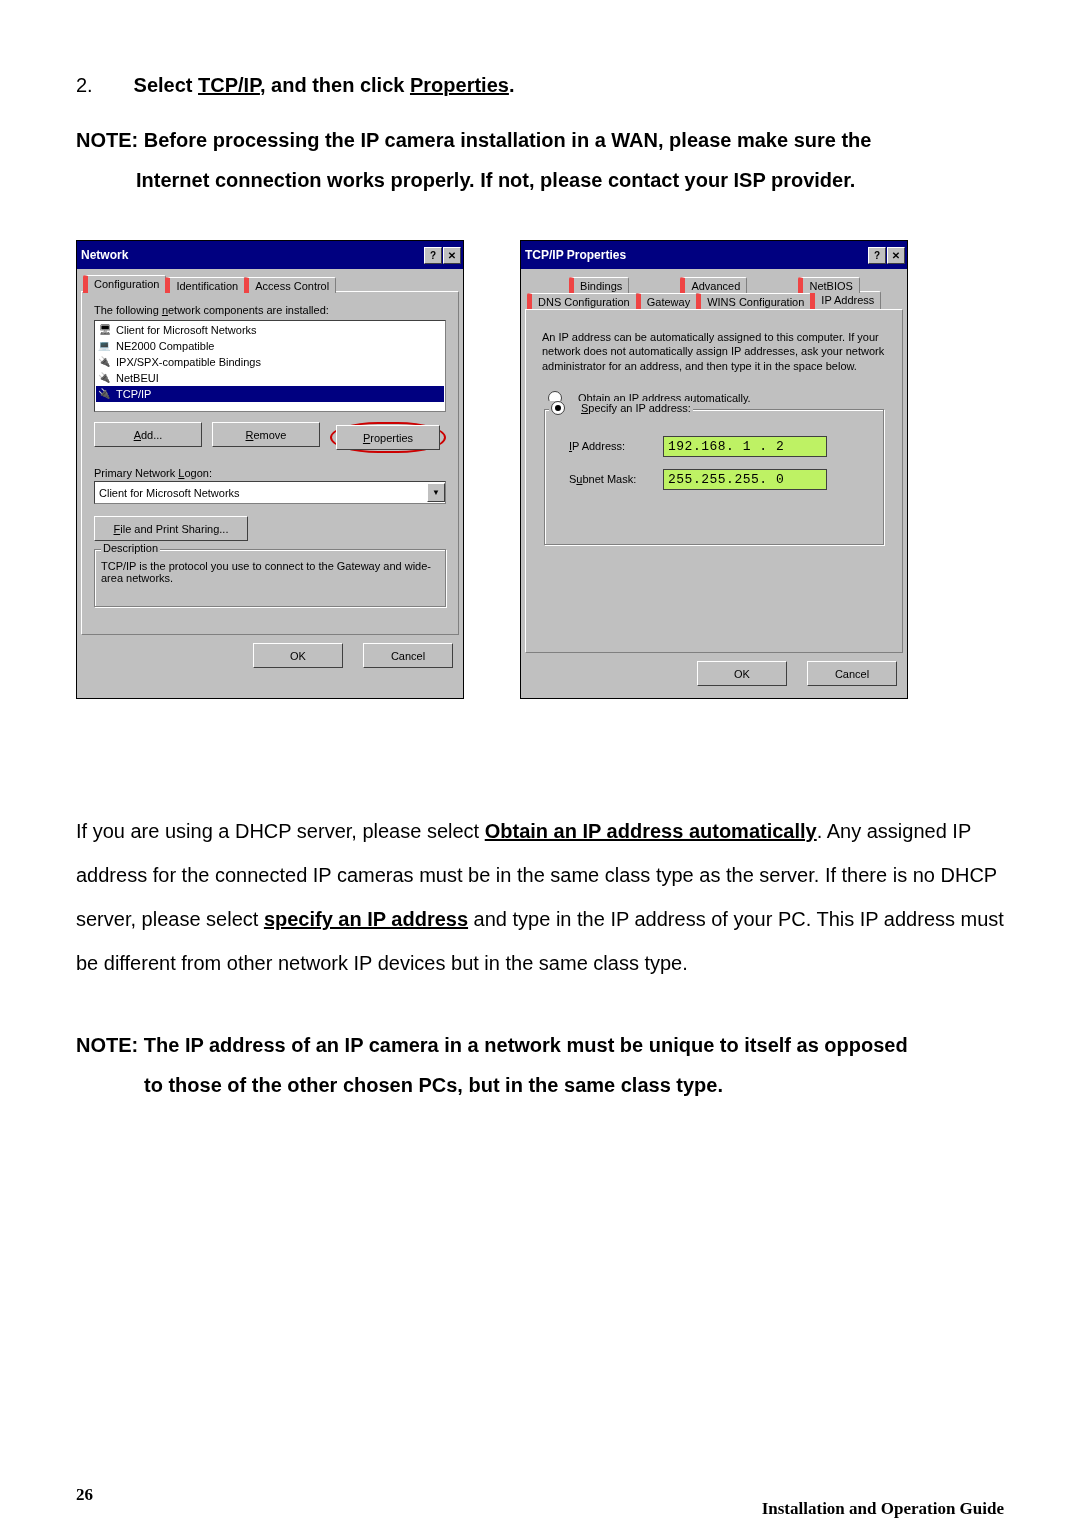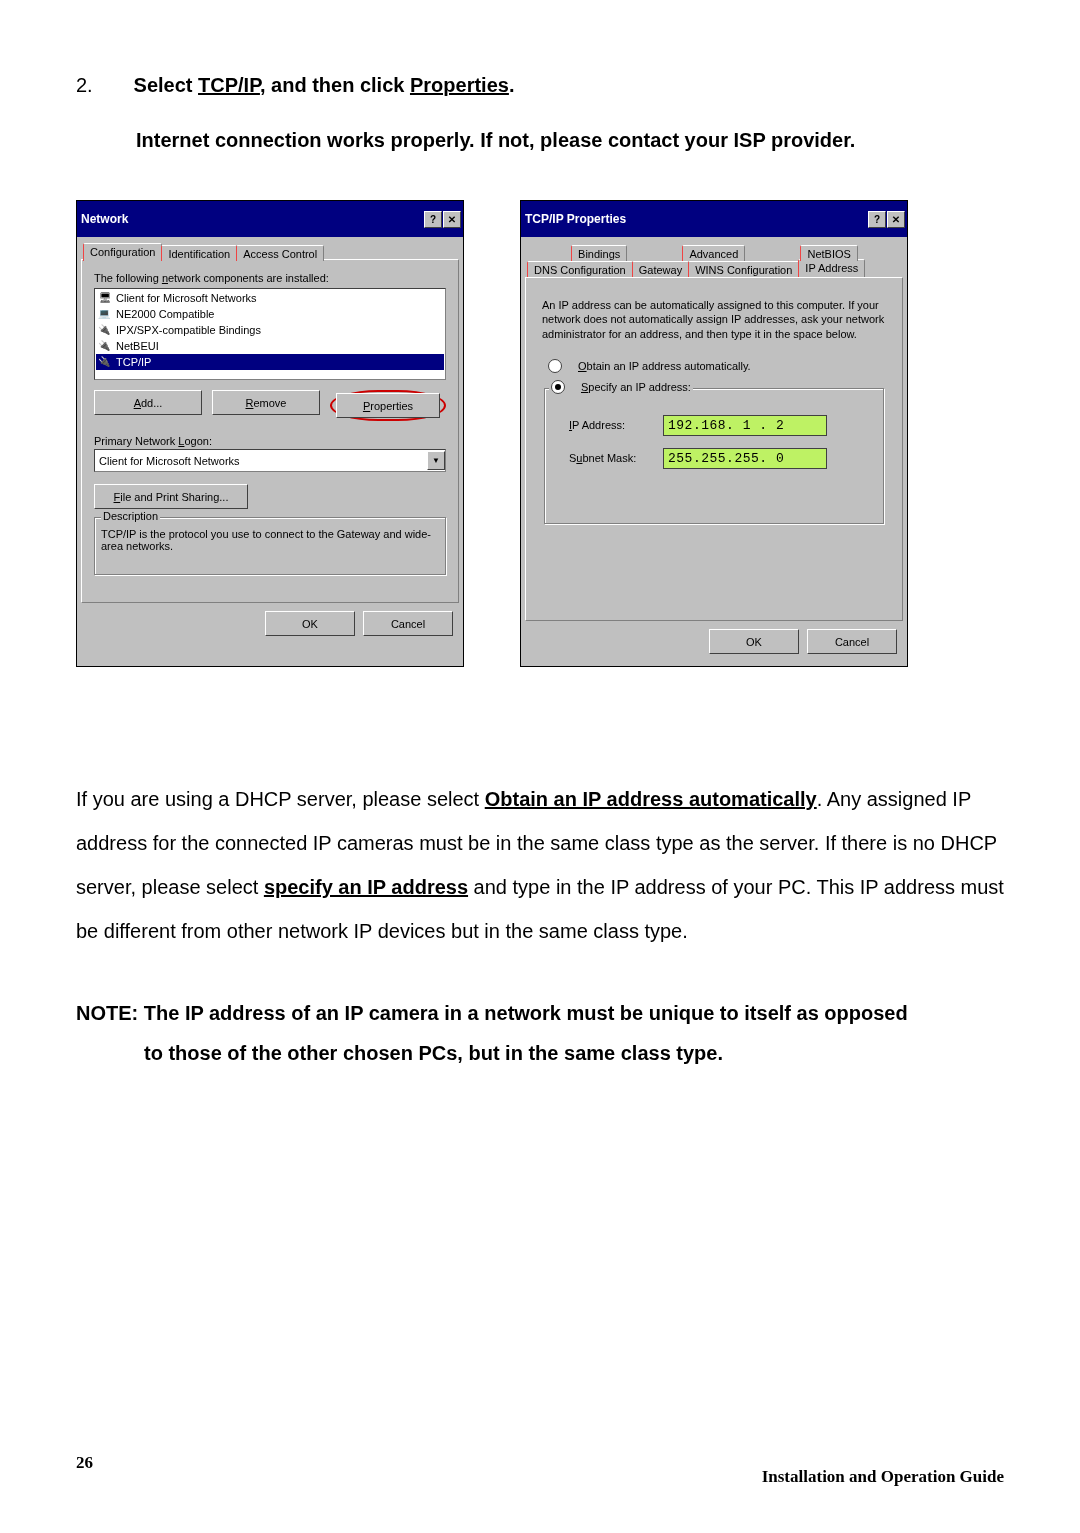--- a/index.html
+++ b/index.html
@@ -49,21 +49,21 @@
     border: 1px solid #000;
     font-family: "MS Sans Serif", Tahoma, sans-serif;
     font-size: 12px;
     color: #000;
   }
   .titlebar {
     background: #000080;
     color: #fff;
     font-weight: bold;
     font-size: 12px;
-    height: 36px;
+    height: 28px;
     display: flex;
     align-items: center;
     padding: 0 2px 0 4px;
   }
   .titlebar .ttl { flex: 1; }
   .tbtn {
     width: 16px;
     height: 15px;
     background: #c0c0c0;
     color: #000;
@@ -87,21 +87,21 @@
     padding-left: 2px;
     position: relative;
     top: 2px;
     z-index: 2;
   }
   .tab {
     font-size: 11px;
     padding: 2px 6px 3px 6px;
     background: #c0c0c0;
     border-top: 1px solid #fff;
-    border-left: 1px solid #ef4444;
+    border-left: 5px solid #ef4444;
     border-right: 1px solid #808080;
     border-top-left-radius: 2px;
     border-top-right-radius: 2px;
     margin-right: -1px;
   }
   .tab.inactive {
     margin-top: 2px;
     padding-bottom: 1px;
   }
   .tabstrip2 {
@@ -218,21 +218,21 @@
   .groupbox .gblegend {
     position: absolute;
     top: -8px;
     left: 6px;
     background: #c0c0c0;
     padding: 0 2px;
   }
   .dlg-footer {
     display: flex;
     justify-content: flex-end;
-    gap: 8px;
+    gap: 20px;
     padding: 8px 6px 8px 0;
   }
   .dlg-footer .wbtn { width: 76px; }
   
   .desc11 {
     font-size: 11px;
     line-height: 1.3;
     margin: 8px 4px 18px 4px;
   }
   .radio {
@@ -247,21 +247,21 @@
     border: 1px solid #404040; background: #fff;
     display: inline-flex; align-items: center; justify-content: center;
   }
   .rdio.on::after {
     content: "";
     width: 6px; height: 6px; border-radius: 50%; background: #000;
   }
   .ipgroup {
     border: 1px solid #808080;
     box-shadow: 1px 1px 0 #fff, inset 1px 1px 0 #fff;
-    margin: 15px 6px 0 6px;
+    margin: 4px 6px 0 6px;
     padding: 14px 10px 20px 10px;
     position: relative;
   }
   .ipgroup .leg {
     position: absolute; top: -9px; left: 4px;
     background: #c0c0c0; padding: 0 2px;
   }
   .iprow {
     display: flex; align-items: center; gap: 10px;
     margin: 12px 0 0 14px;
@@ -306,20 +306,21 @@
 <body>
 
 <div class="page">
 
   <p class="instr">
     <span class="num">2.</span>
     <span>Select </span><span class="u">TCP/IP</span><span>, and then click </span><span class="u">Properties</span><span>.</span>
   </p>
 
   <p class="note">
+    <span>NOTE: Before processing the IP camera installation in a WAN, please make sure the</span>
     <span class="indent">Internet connection works properly. If not, please contact your ISP provider.</span>
   </p>
 
   <div class="dialogs">
 
     <div class="dialog">
       <div class="titlebar">
         <span class="ttl">Network</span>
         <span class="tbtn">?</span>
         <span class="tbtn">✕</span>

